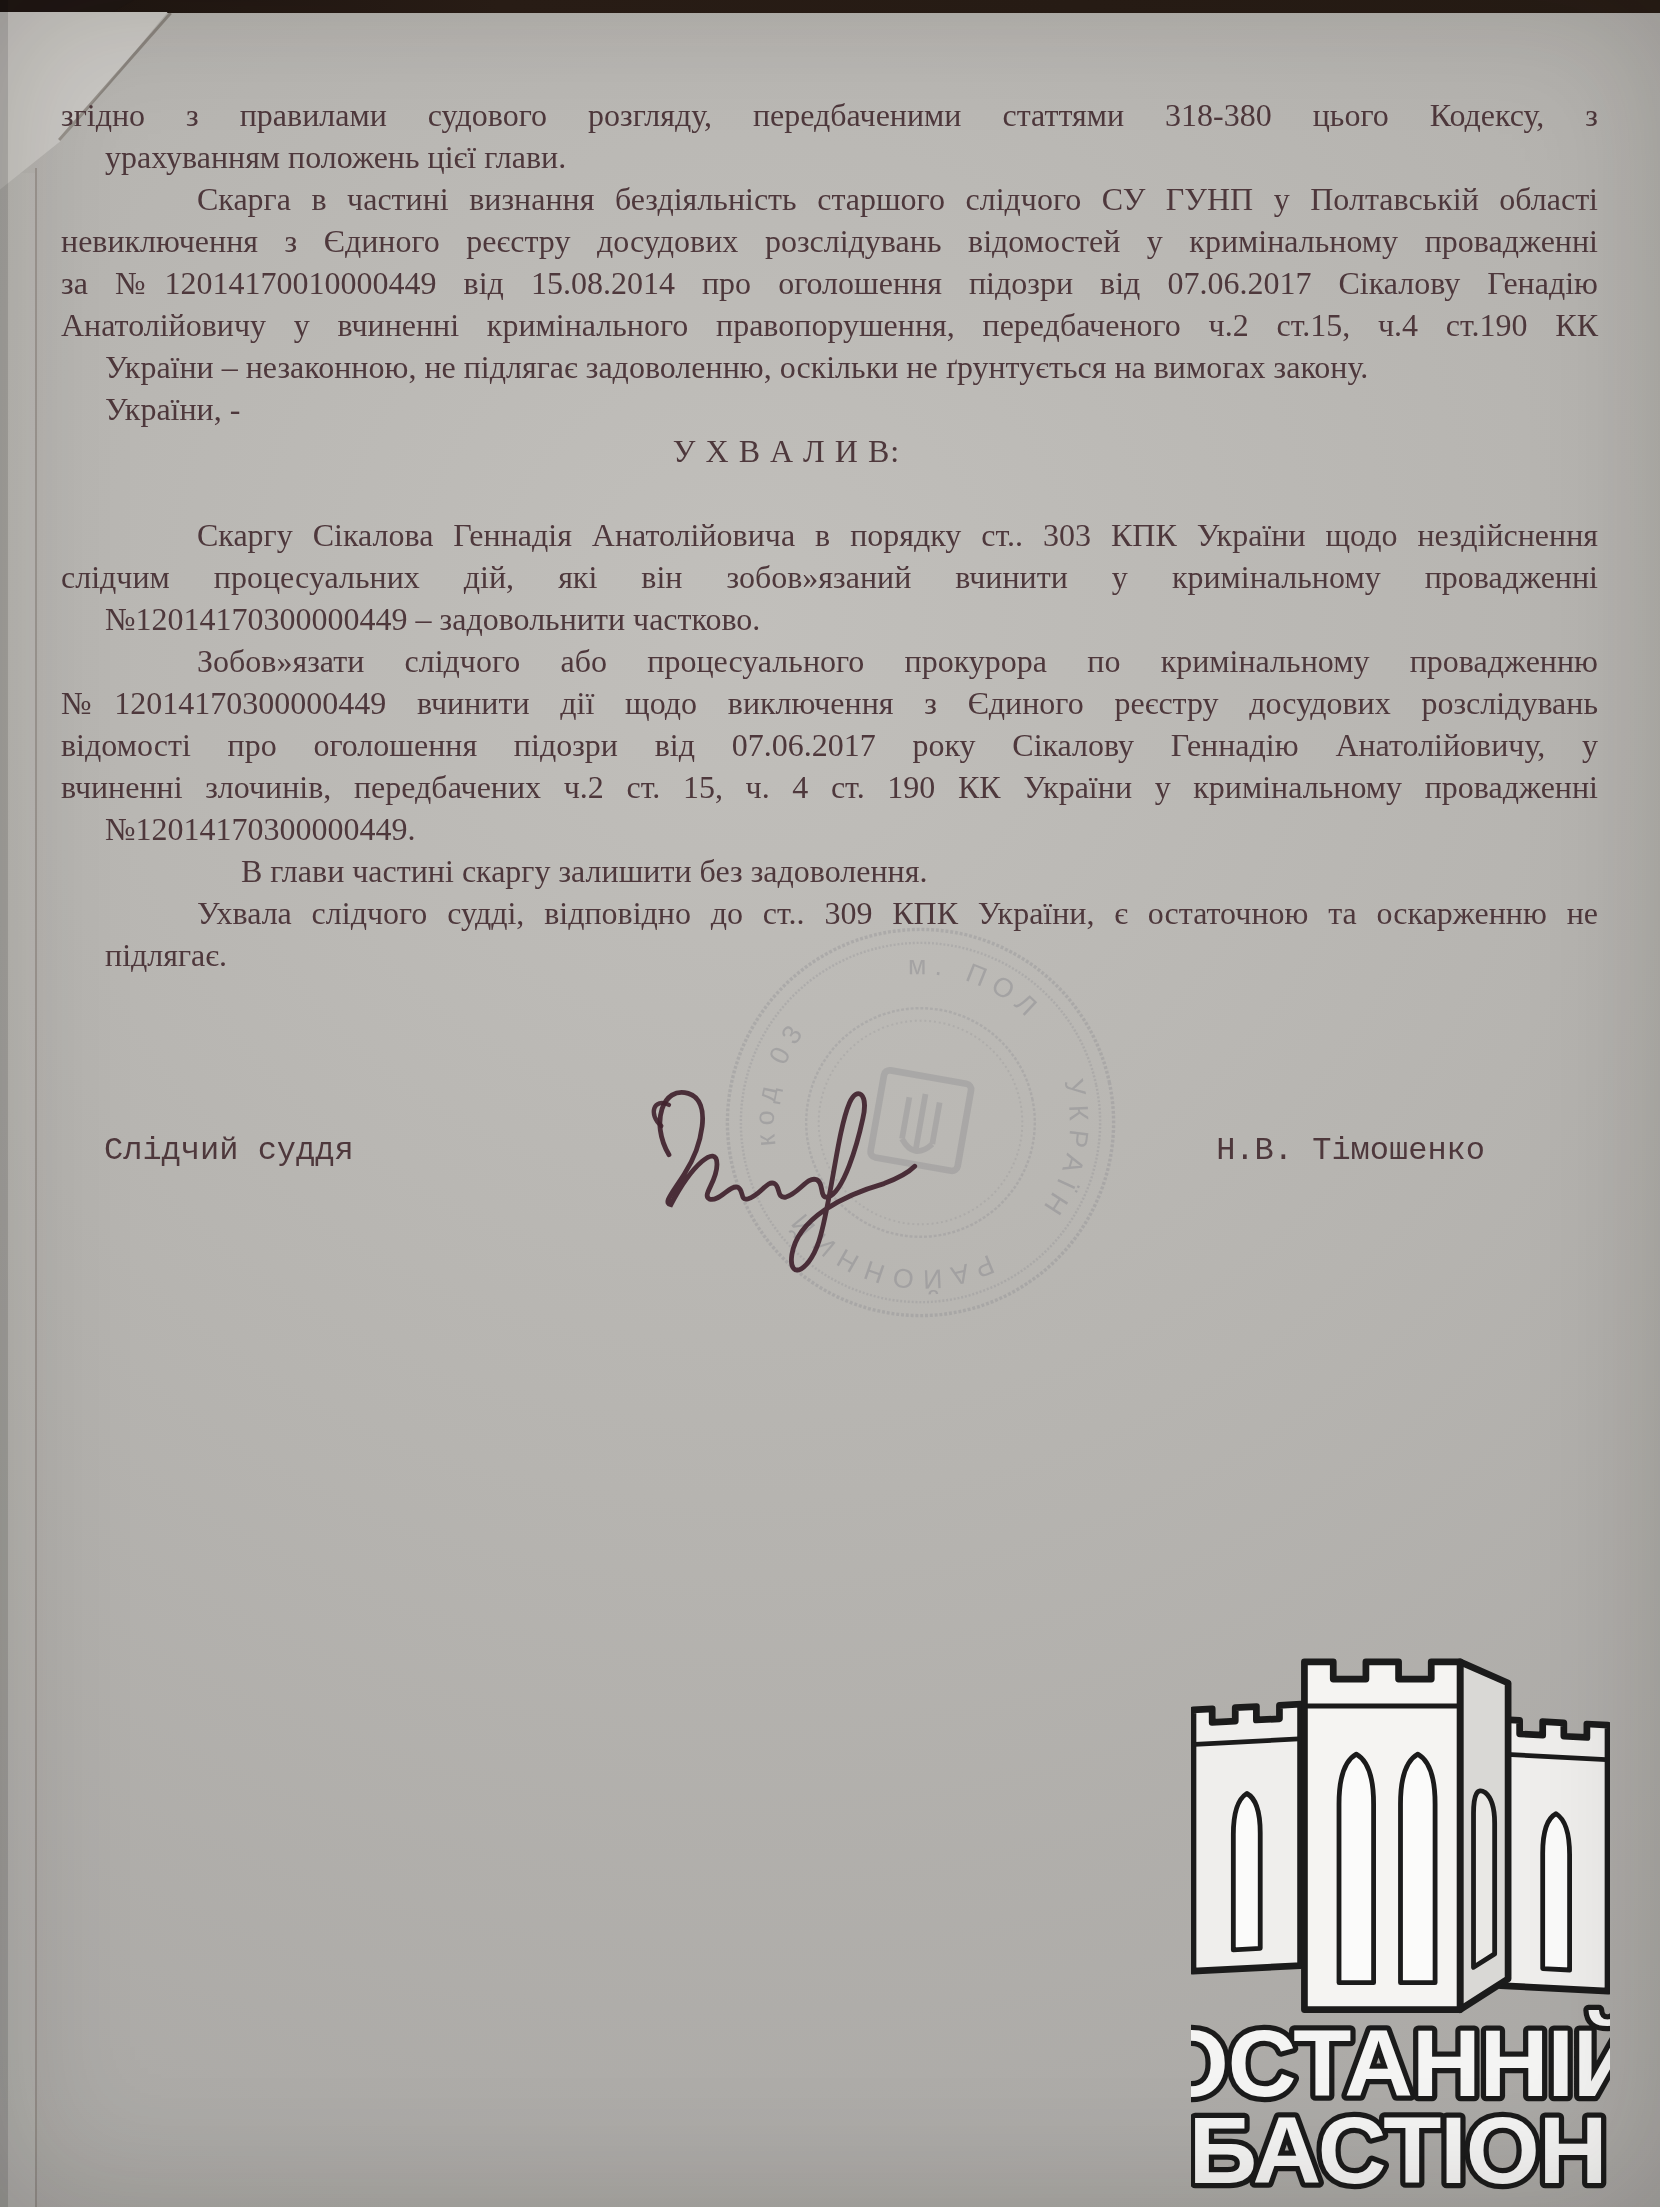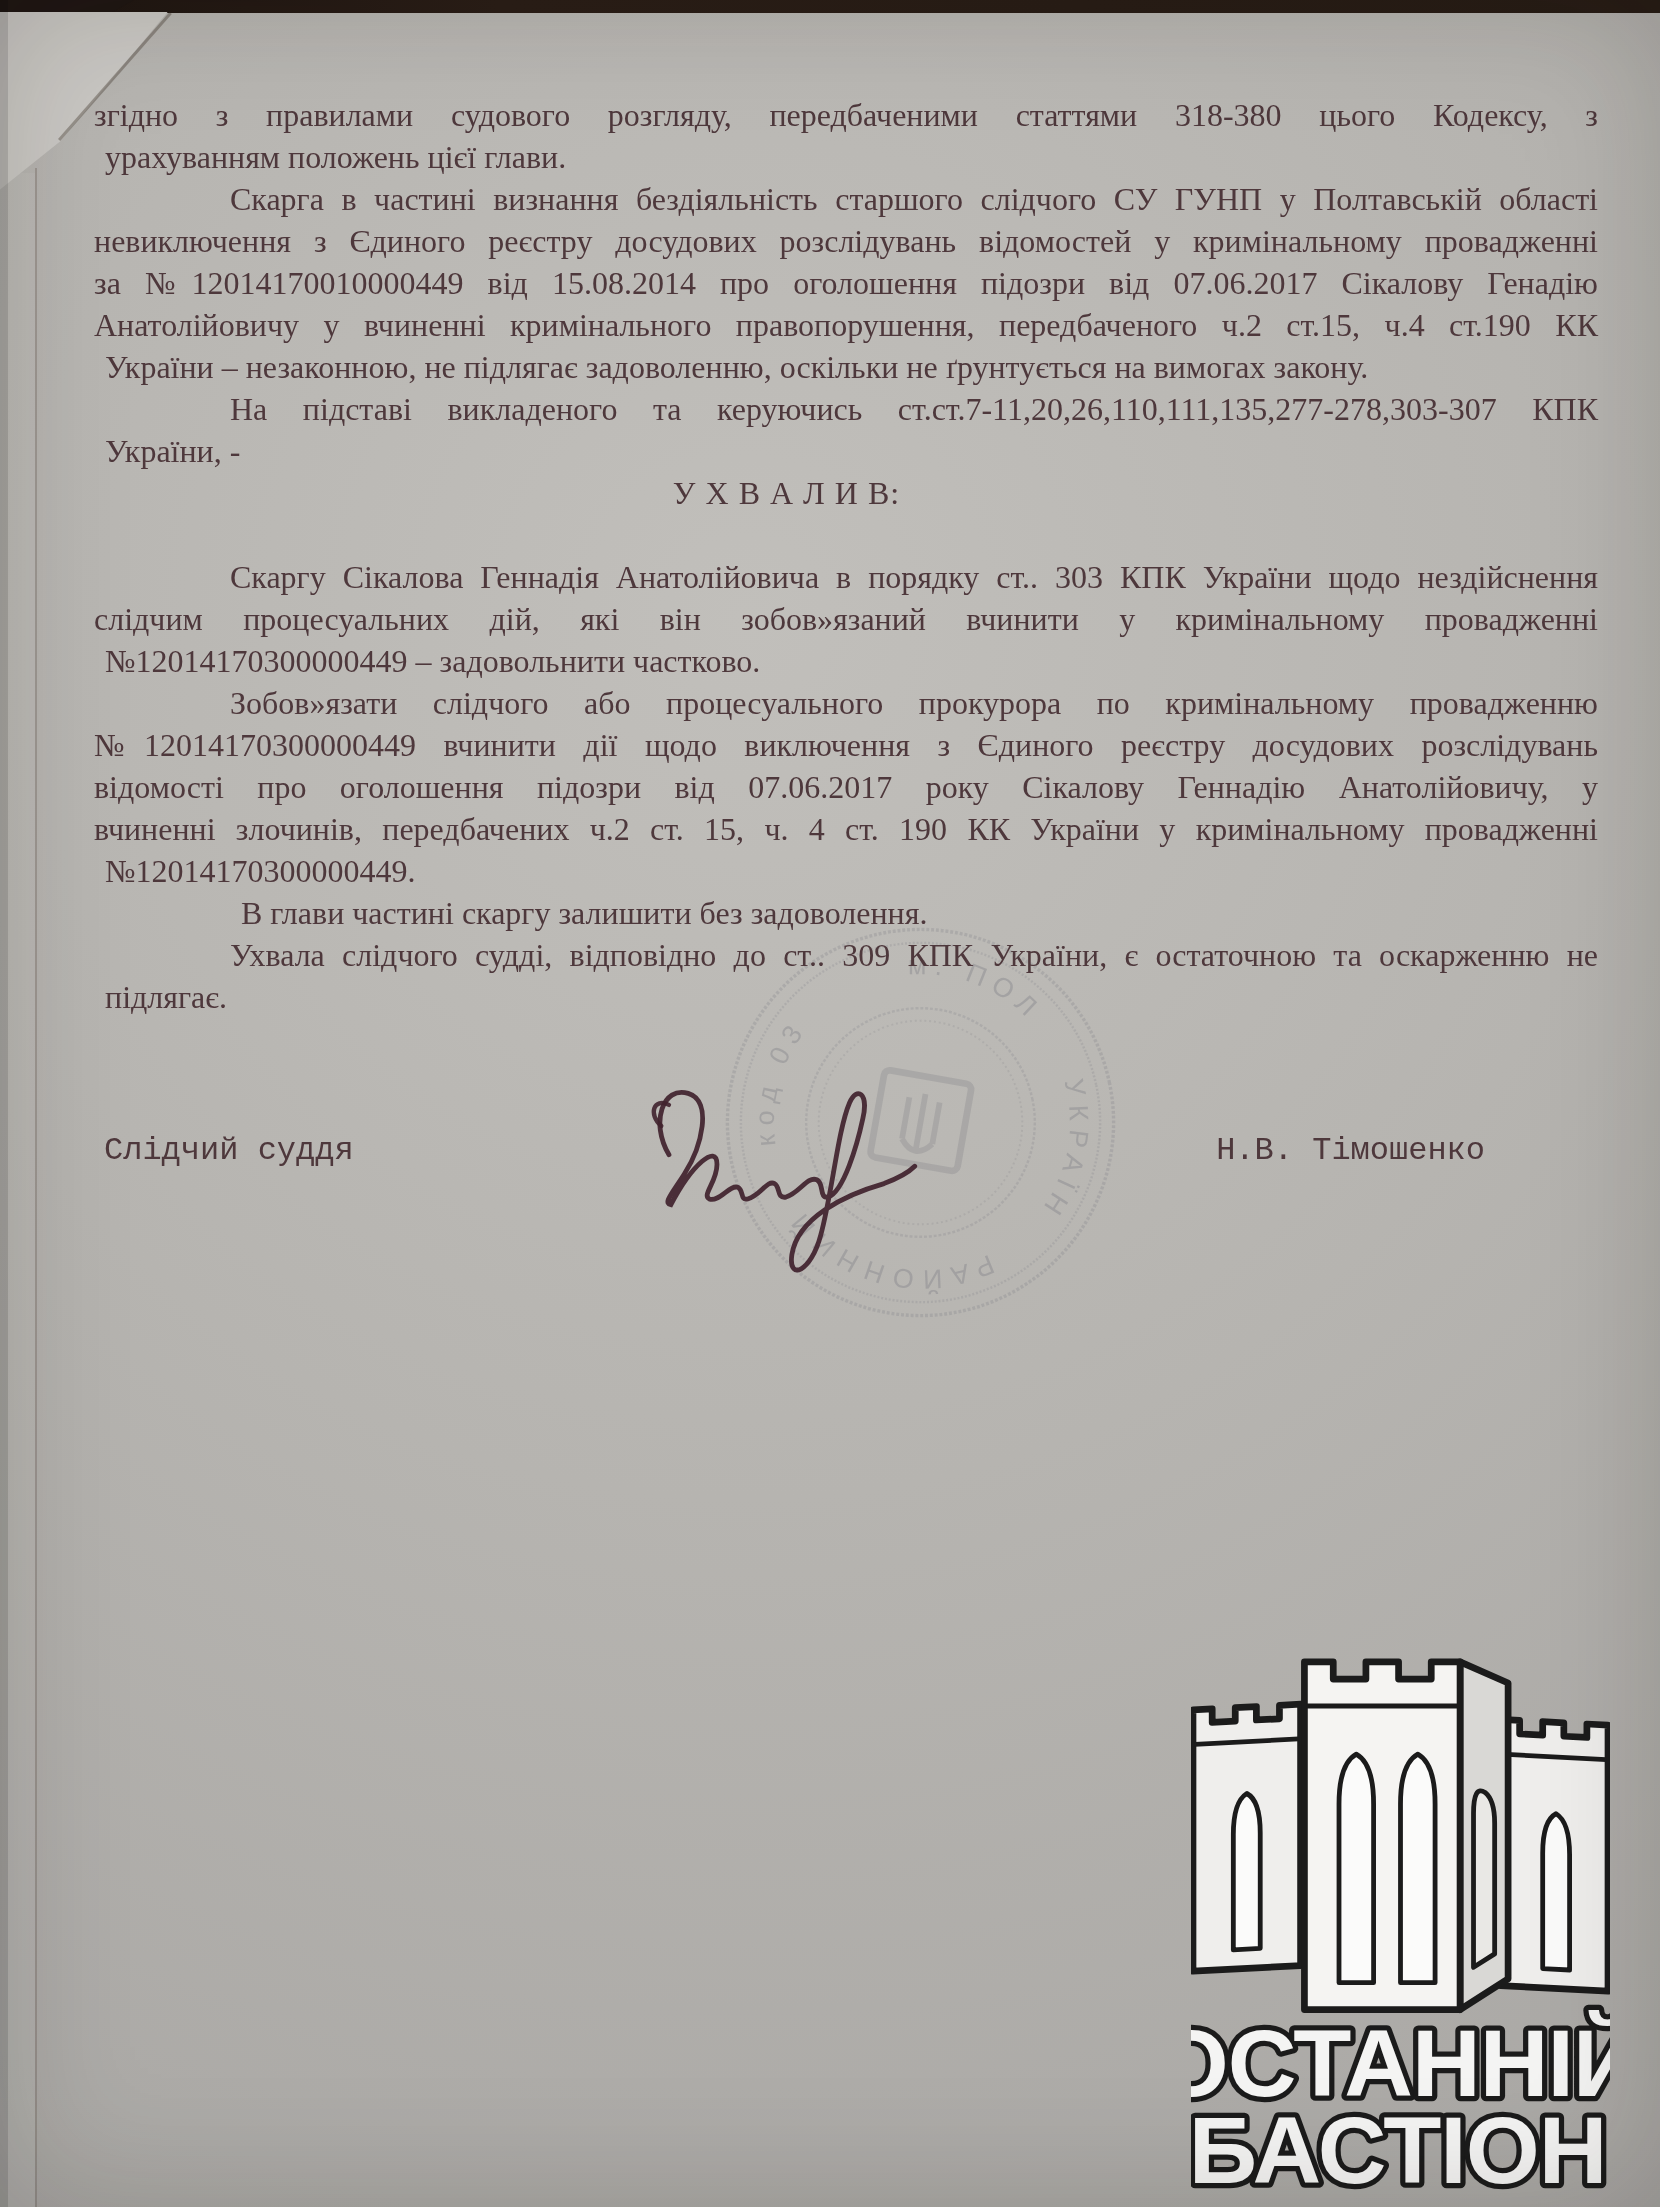--- a/index.html
+++ b/index.html
@@ -22,21 +22,21 @@
     clip-path:polygon(0 0,168px 0,60px 130px,0 178px);}
   .corner-fold-edge{position:absolute;left:58px;top:139px;width:169px;height:2.9px;
     background:rgba(66,54,46,.38);transform:rotate(-48.7deg);transform-origin:0 0;}
   .left-photo-edge{position:absolute;left:0;top:0;width:7.7px;height:100%;background:rgba(0,0,0,.12);}
   .page-edge-lighter{position:absolute;left:0;top:173px;width:35px;bottom:0;background:rgba(255,255,255,.06);}
   .page-edge-line{position:absolute;left:35px;top:168px;width:1.9px;bottom:0;background:rgba(88,76,70,.28);}
 
   
   .doc{position:absolute;left:61px;right:62px;top:94px;color:#4e383c;font-size:32px;}
   .ln{height:42px;line-height:42px;}
-  .j{text-align:justify;text-align-last:justify;margin-left:33px;}
+  .j{text-align:justify;text-align-last:justify;}
   .l{text-align:left;text-align-last:left;margin-left:44px;}
   .i{text-indent:136px;}
   .heading{text-align:center;text-align-last:center;padding-right:86px;letter-spacing:1px;font-family:Liberation Serif, serif;}
   .sp{height:42px;}
 
   .signrow{position:absolute;left:61px;right:62px;top:1130px;height:42px;line-height:42px;
     color:#4e383c;font-size:32px;font-family:Liberation Mono, monospace;}
   .sign-left{position:absolute;left:43px;}
   .sign-right{position:absolute;right:113px;}
 
@@ -94,21 +94,20 @@
   </svg>
 
   <div class="doc">
     <div class="ln j">згідно з правилами судового розгляду, передбаченими статтями 318-380 цього Кодексу, з</div>
     <div class="ln l">урахуванням положень цієї глави.</div>
     <div class="ln j i">Скарга в частині визнання бездіяльність старшого слідчого СУ ГУНП у Полтавській області</div>
     <div class="ln j">невиключення з Єдиного реєстру досудових розслідувань відомостей у кримінальному провадженні</div>
     <div class="ln j">за №12014170010000449 від 15.08.2014 про оголошення підозри від 07.06.2017 Сікалову Генадію</div>
     <div class="ln j">Анатолійовичу у вчиненні кримінального правопорушення, передбаченого ч.2 ст.15, ч.4 ст.190 КК</div>
     <div class="ln l">України – незаконною, не підлягає задоволенню, оскільки не ґрунтується на вимогах закону.</div>
-    <div class="ln j i">На підставі викладеного та керуючись ст.ст.7-11,20,26,110,111,135,277-278,303-307 КПК</div>
     <div class="ln l">України, -</div>
     <div class="ln heading">У Х В А Л И В:</div>
     <div class="sp"></div>
     <div class="ln j i">Скаргу Сікалова Геннадія Анатолійовича в порядку ст.. 303 КПК України щодо нездійснення</div>
     <div class="ln j">слідчим процесуальних дій, які він зобов»язаний вчинити у кримінальному провадженні</div>
     <div class="ln l">№12014170300000449 – задовольнити частково.</div>
     <div class="ln j i">Зобов»язати слідчого або процесуального прокурора по кримінальному провадженню</div>
     <div class="ln j">№12014170300000449 вчинити дії щодо виключення з Єдиного реєстру досудових розслідувань</div>
     <div class="ln j">відомості про оголошення підозри від 07.06.2017 року Сікалову Геннадію Анатолійовичу, у</div>
     <div class="ln j">вчиненні злочинів, передбачених ч.2 ст. 15, ч. 4 ст. 190 КК України у кримінальному провадженні</div>

